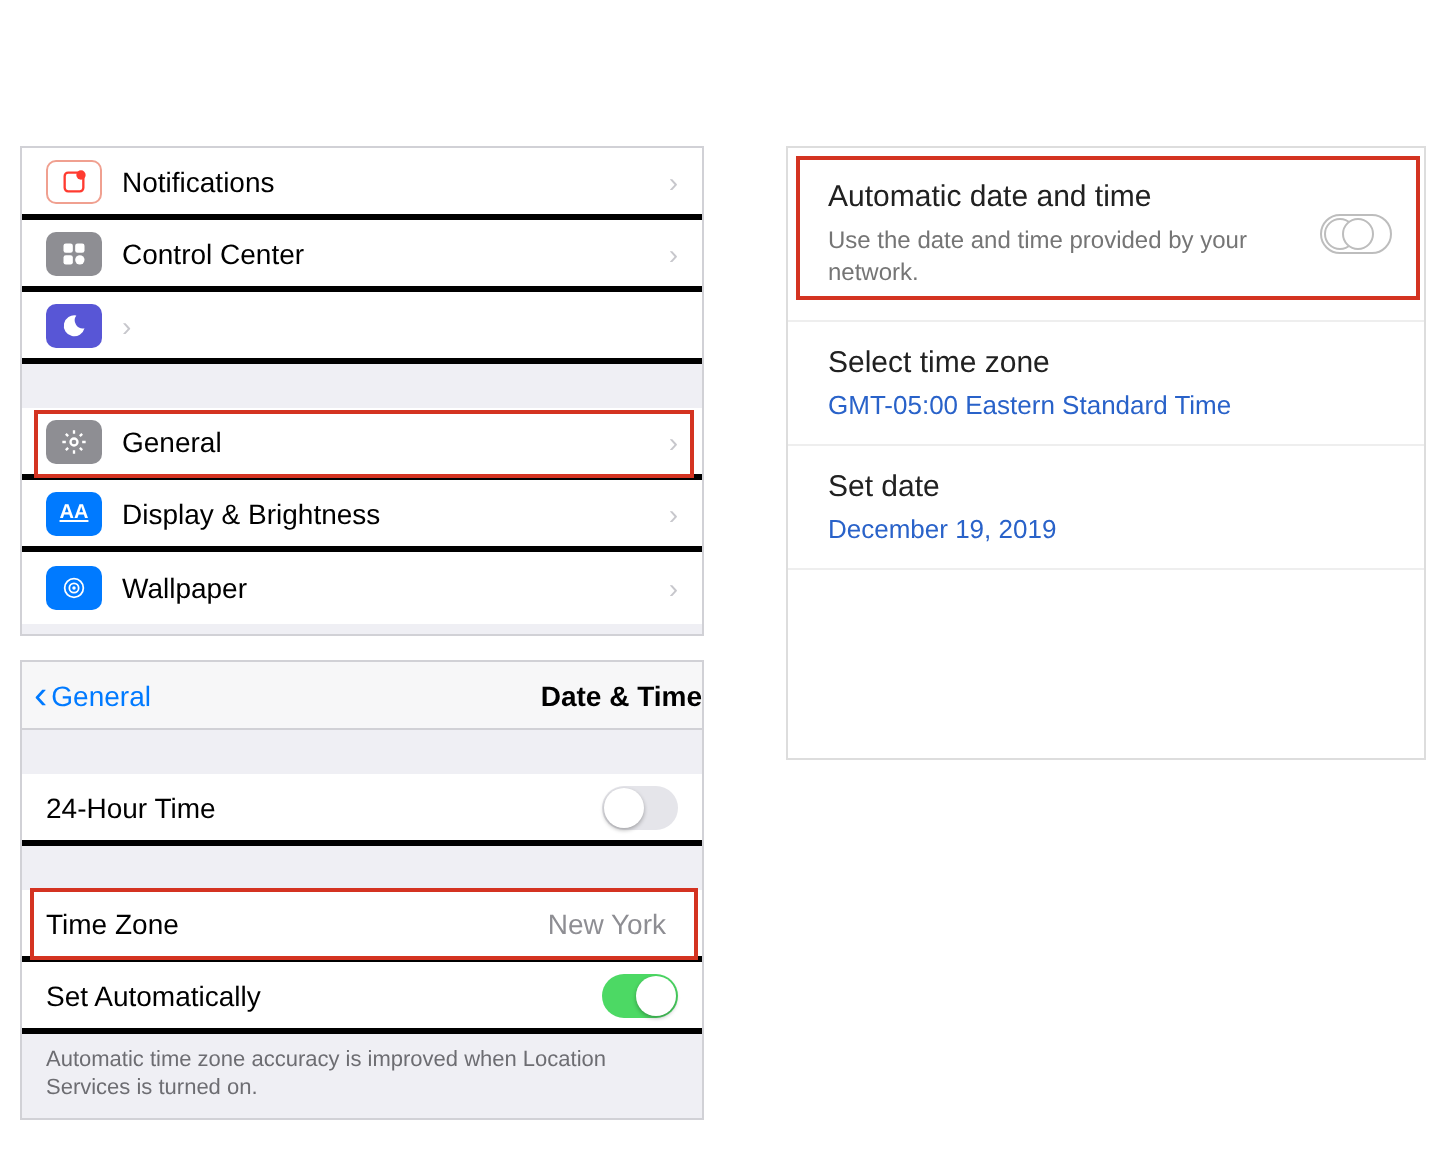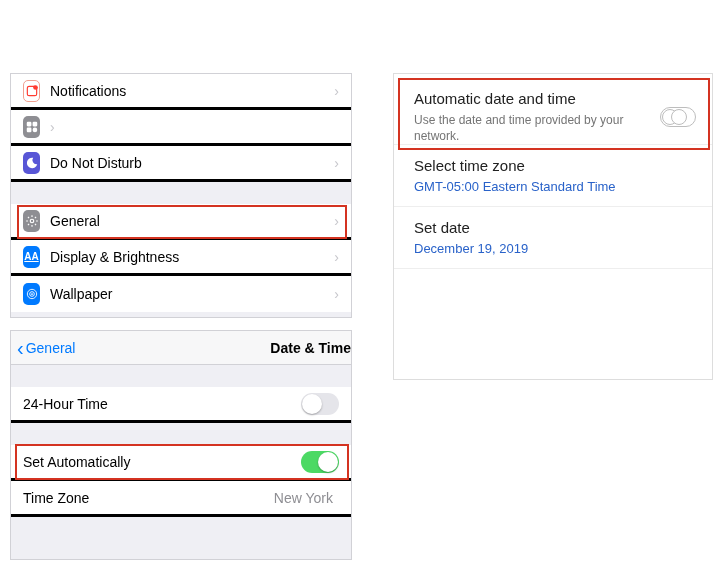--- a/index.html
+++ b/index.html
@@ -28,21 +28,21 @@
     display: flex;
     align-items: center;
     height: 36px;
     padding: 0 12px;
     background: #fff;
     border-bottom: 3px solid #000000;
     font-size: 14px;
     position: relative;
   }
   .ios-row .ios-icon {
-    width: 17px; height: 22px;
+    width: 28px; height: 22px;
     border-radius: 5px;
     display: flex;
     align-items: center;
     justify-content: center;
     margin-right: 10px;
     flex-shrink: 0;
     text-decoration: underline;
   }
   .ios-row .ios-label { flex: 1; color: #000; }
   .ios-row .chevron { color: #c7c7cc; font-size: 14px; }
@@ -178,30 +178,30 @@
 
   <div class="ios-row">
     <div class="ios-icon ic-gray">
       <svg class="svg-icon" viewBox="0 0 24 24">
           <rect x="3" y="3" width="8" height="8" rx="2" fill="#fff"></rect>
           <rect x="13" y="3" width="8" height="8" rx="2" fill="#fff"></rect>
           <rect x="3" y="13" width="8" height="8" rx="2" fill="#fff"></rect>
           <circle cx="17" cy="17" r="4" fill="#fff"></circle>
         </svg>
     </div>
+    <span class="ios-label">Control Center</span>
     <span class="chevron">›</span>
   </div>
 
   <div class="ios-row">
     <div class="ios-icon ic-purple">
       <svg class="svg-icon" viewBox="0 0 24 24">
           <path d="M14 3 A9 9 0 1 0 21 14 A7 7 0 0 1 14 3" fill="#fff"></path>
         </svg>
     </div>
-    <span class="ios-label">Do Not Disturb</span>
     <span class="chevron">›</span>
   </div>
 
   <div class="section-gap"></div>
 
   <div class="ios-row">
     <div class="ios-icon ic-gray2">
       <svg class="svg-icon" viewBox="0 0 24 24">
           <circle cx="12" cy="12" r="3" fill="none" stroke="#fff" stroke-width="2"></circle>
           <path d="M12 2v3M12 19v3M2 12h3M19 12h3M5 5l2 2M17 17l2 2M19 5l-2 2M7 17l-2 2" stroke="#fff" stroke-width="2"></path>
@@ -246,38 +246,39 @@
   <div class="ios-row">
     <span class="ios-label">24-Hour Time</span>
     <div class="ios-toggle off">
         <div class="knob"></div>
       </div>
   </div>
 
   <div class="section-gap"></div>
 
   <div class="ios-row">
+    <span class="ios-label">Time Zone</span>
+    <span class="value">New York</span>
+  </div>
+
+  <div class="ios-row">
     <span class="ios-label">Set Automatically</span>
     <div class="ios-toggle on">
         <div class="knob"></div>
       </div>
   </div>
 
-  <div class="ios-row">
-    <span class="ios-label">Time Zone</span>
-    <span class="value">New York</span>
-  </div>
-
+  <div class="ios-footer">Automatic time zone accuracy is improved when Location Services is turned on.</div>
 
   <div class="red-box" style="left:4px; top:113px; width:334px; height:36px;"></div>
 </div>
 
 <div id="android-panel" class="panel">
 
-  <div class="android-section" style="padding-top:16px;padding-bottom:0;align-items:center;">
+  <div class="android-section" style="padding-top:16px;padding-bottom:16px;align-items:center;">
     <div class="android-text">
       <div class="android-title">Automatic date and time</div>
       <div class="android-sub-gray">Use the date and time provided by your network.</div>
     </div>
     <div class="android-toggle"></div>
   </div>
 
   <div class="android-section">
     <div class="android-text">
       <div class="android-title">Select time zone</div>

